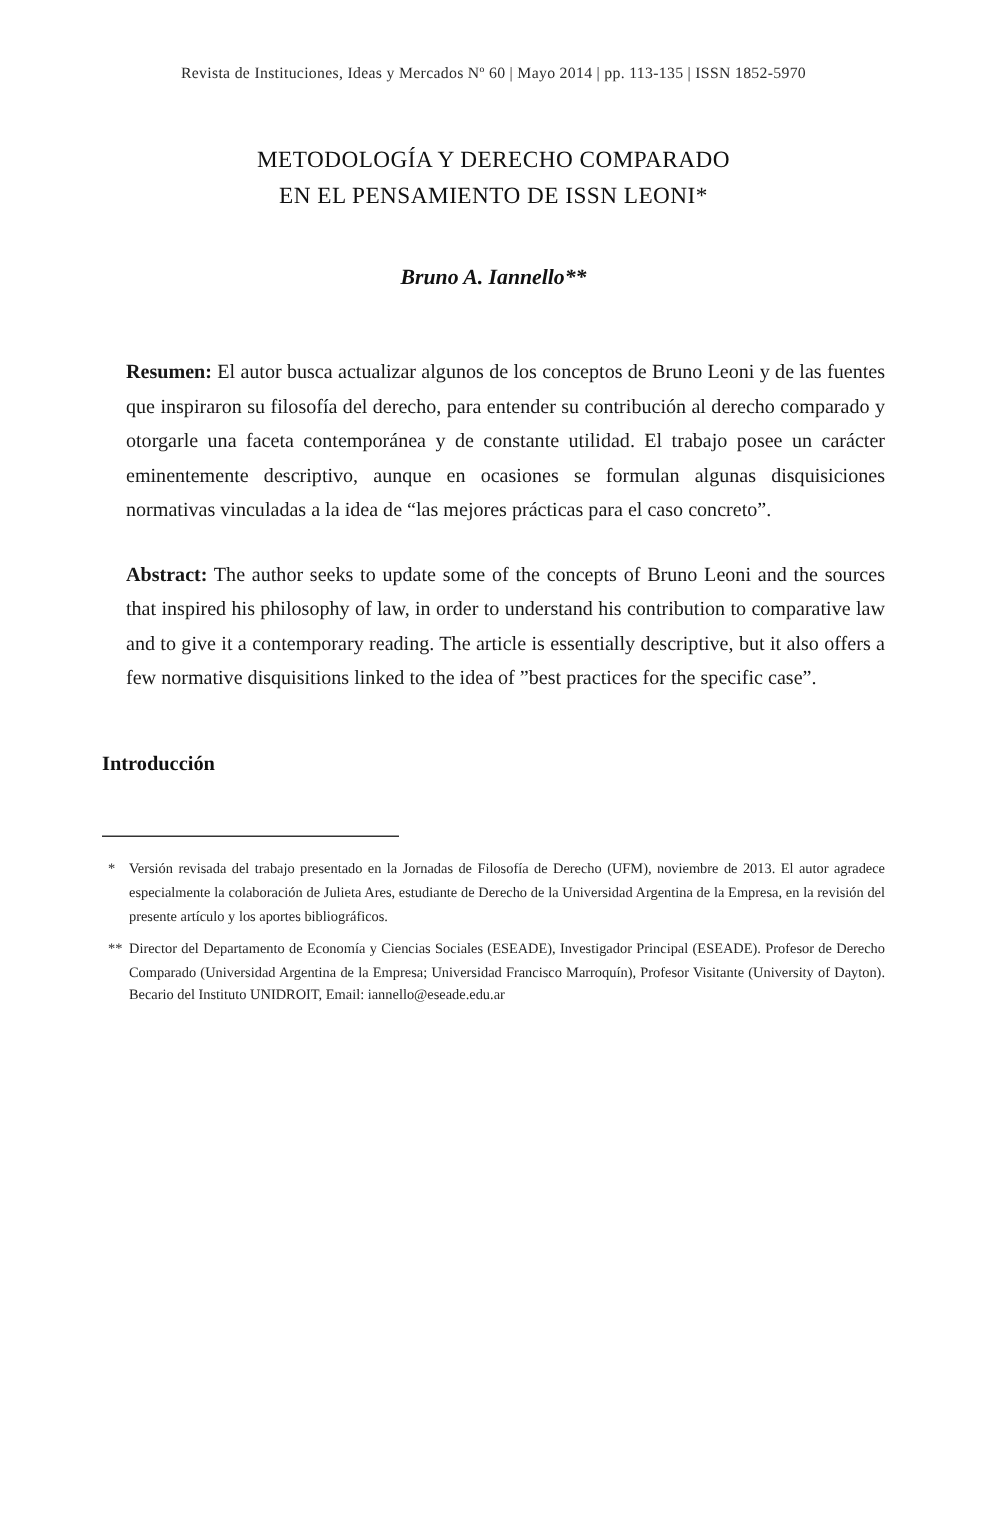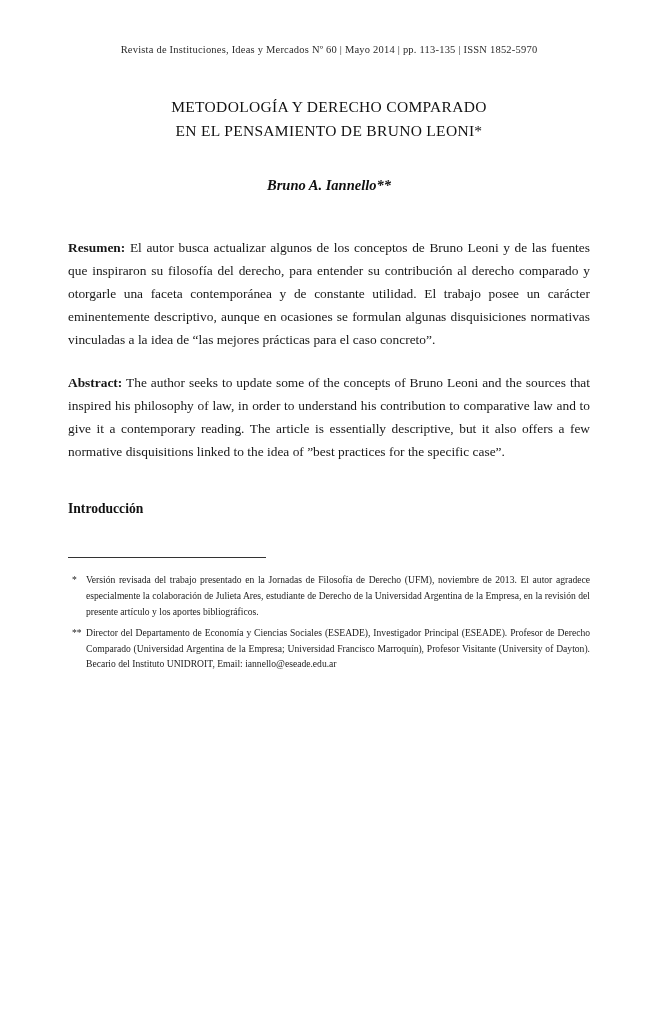--- a/index.html
+++ b/index.html
@@ -54,20 +54,21 @@
     margin-bottom: 42px;
     color: #111;
   }
 
   .abstract-para {
     font-size: 13.4px;
     line-height: 1.72;
     text-align: justify;
     margin-bottom: 20px;
     color: #181818;
+    margin-left: 16px;
   }
   .abstract-para .lead {
     font-weight: bold;
   }
 
   .section-heading {
     font-size: 13.6px;
     font-weight: bold;
     margin-top: 38px;
     margin-bottom: 22px;
@@ -112,21 +113,21 @@
 </style>
 </head>
 <body>
 
 <div class="page">
 
   <div class="running-head">Revista de Instituciones, Ideas y Mercados Nº 60 | Mayo 2014 | pp. 113-135 | ISSN 1852-5970</div>
 
   <div class="title-block">
     <div class="title-line">METODOLOGÍA Y DERECHO COMPARADO</div>
-    <div class="title-line">EN EL PENSAMIENTO DE BRUNO LEONI*</div>
+    <div class="title-line">EN EL PENSAMIENTO DE ISSN LEONI*</div>
   </div>
 
   <div class="author">Bruno A. Iannello**</div>
 
   <p class="abstract-para">
     <span class="lead">Resumen:</span><span> El autor busca actualizar algunos de los conceptos de Bruno Leoni y de las fuentes que inspiraron su filosofía del derecho, para entender su contribución al derecho comparado y otorgarle una faceta contemporánea y de constante utilidad. El trabajo posee un carácter eminentemente descriptivo, aunque en ocasiones se formulan algunas disquisiciones normativas vinculadas a la idea de “las mejores prácticas para el caso concreto”.</span>
   </p>
 
   <p class="abstract-para">
     <span class="lead">Abstract:</span><span> The author seeks to update some of the concepts of Bruno Leoni and the sources that inspired his philosophy of law, in order to understand his contribution to comparative law and to give it a contemporary reading. The article is essentially descriptive, but it also offers a few normative disquisitions linked to the idea of ”best practices for the specific case”.</span>

